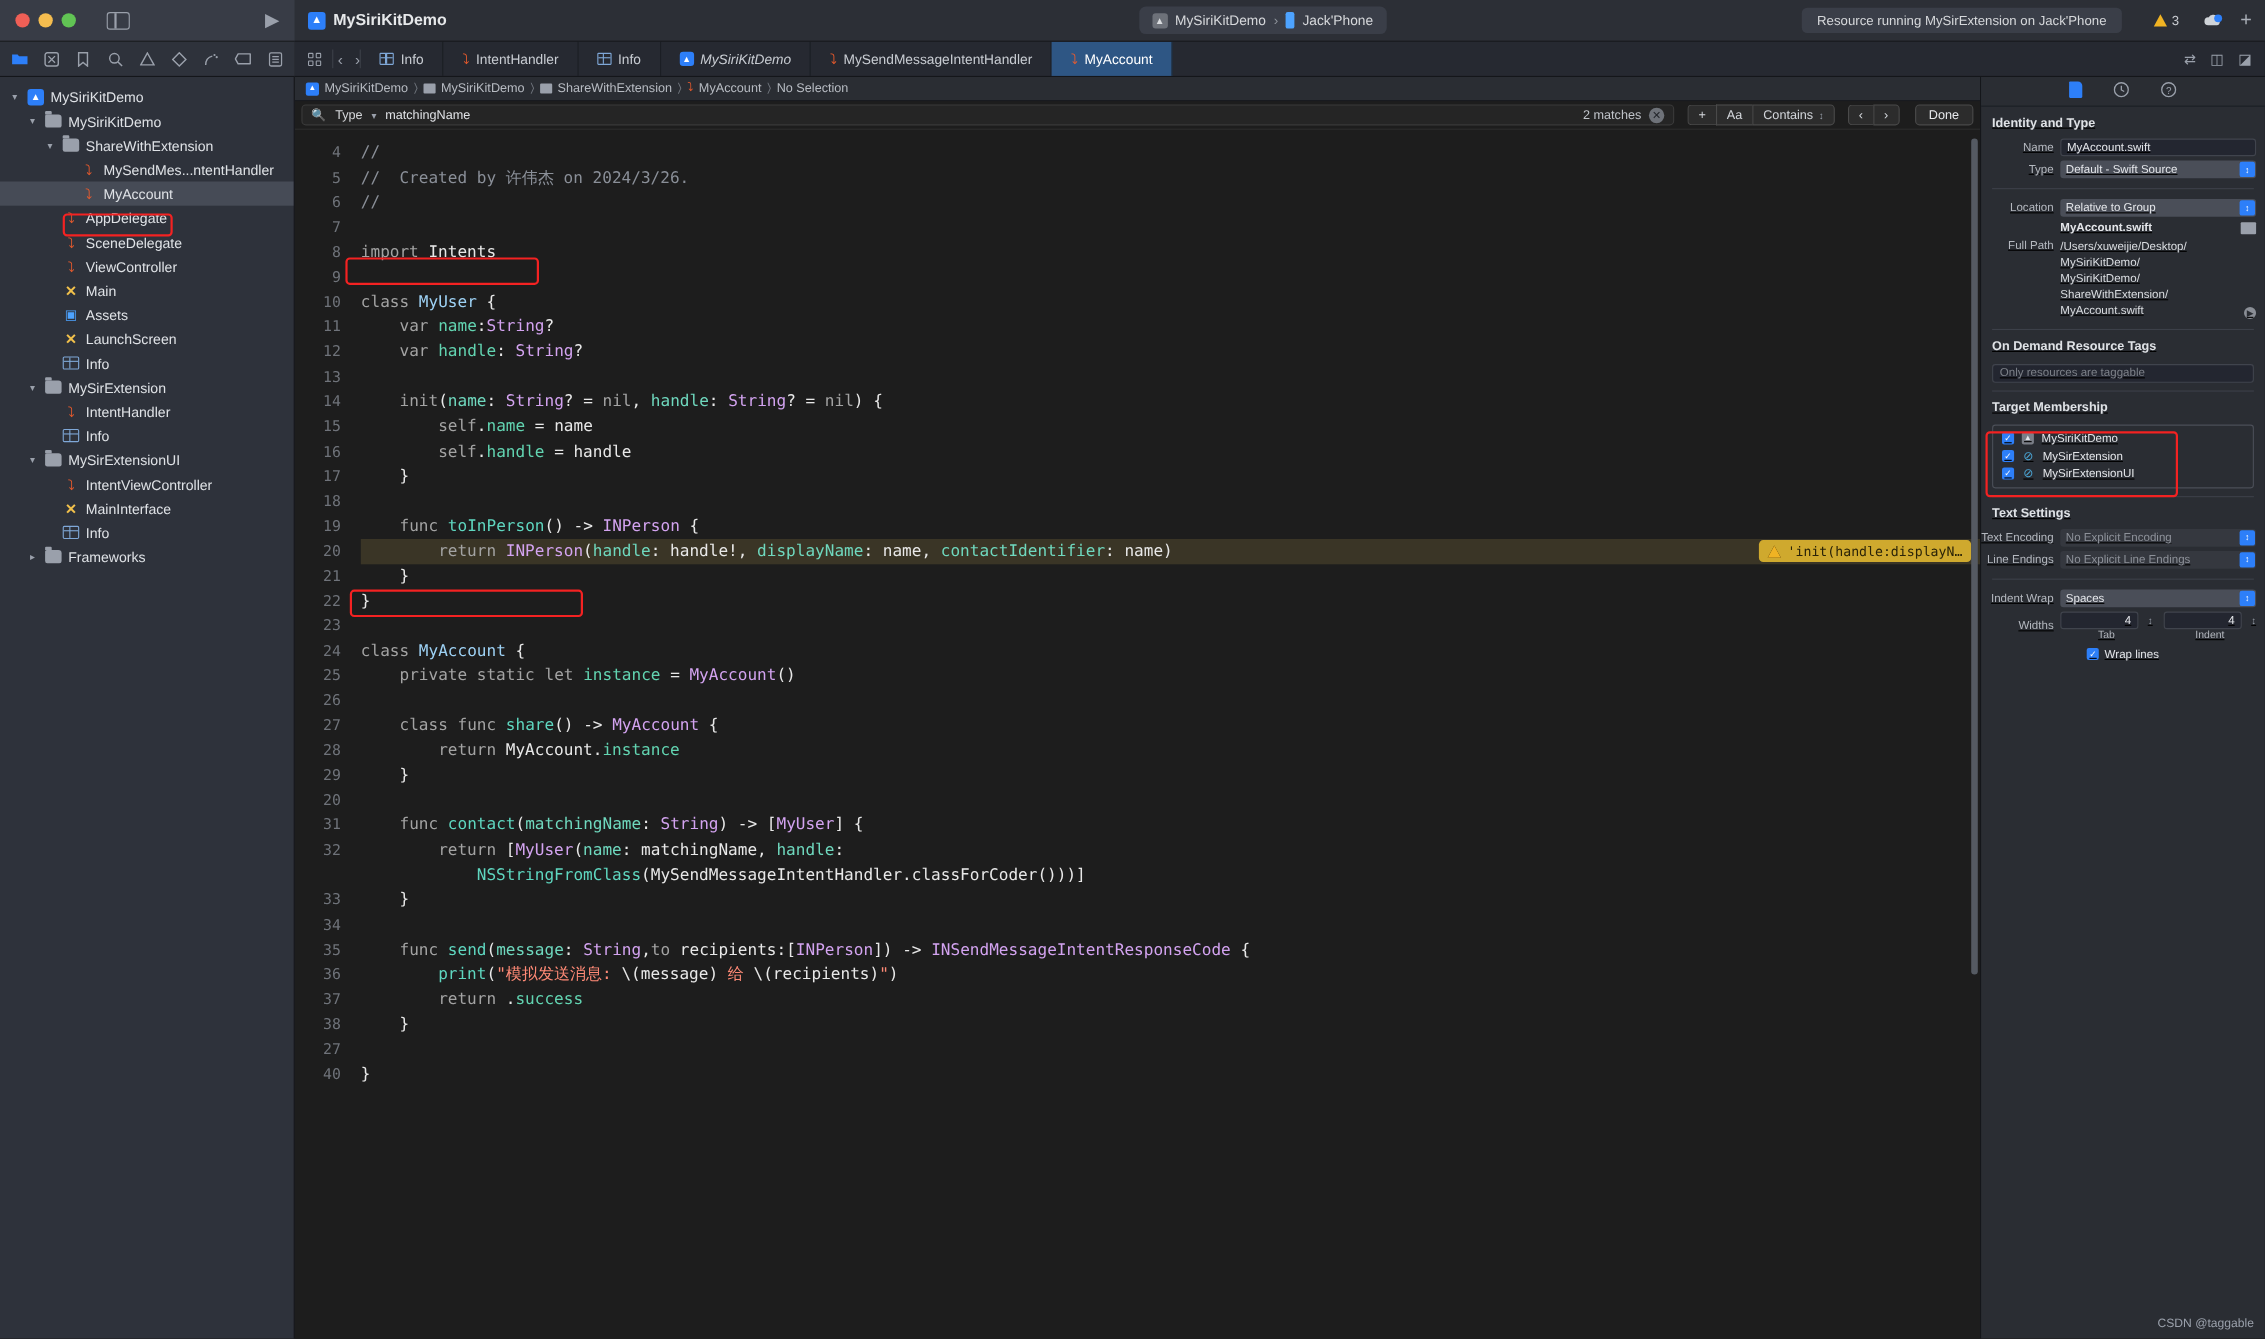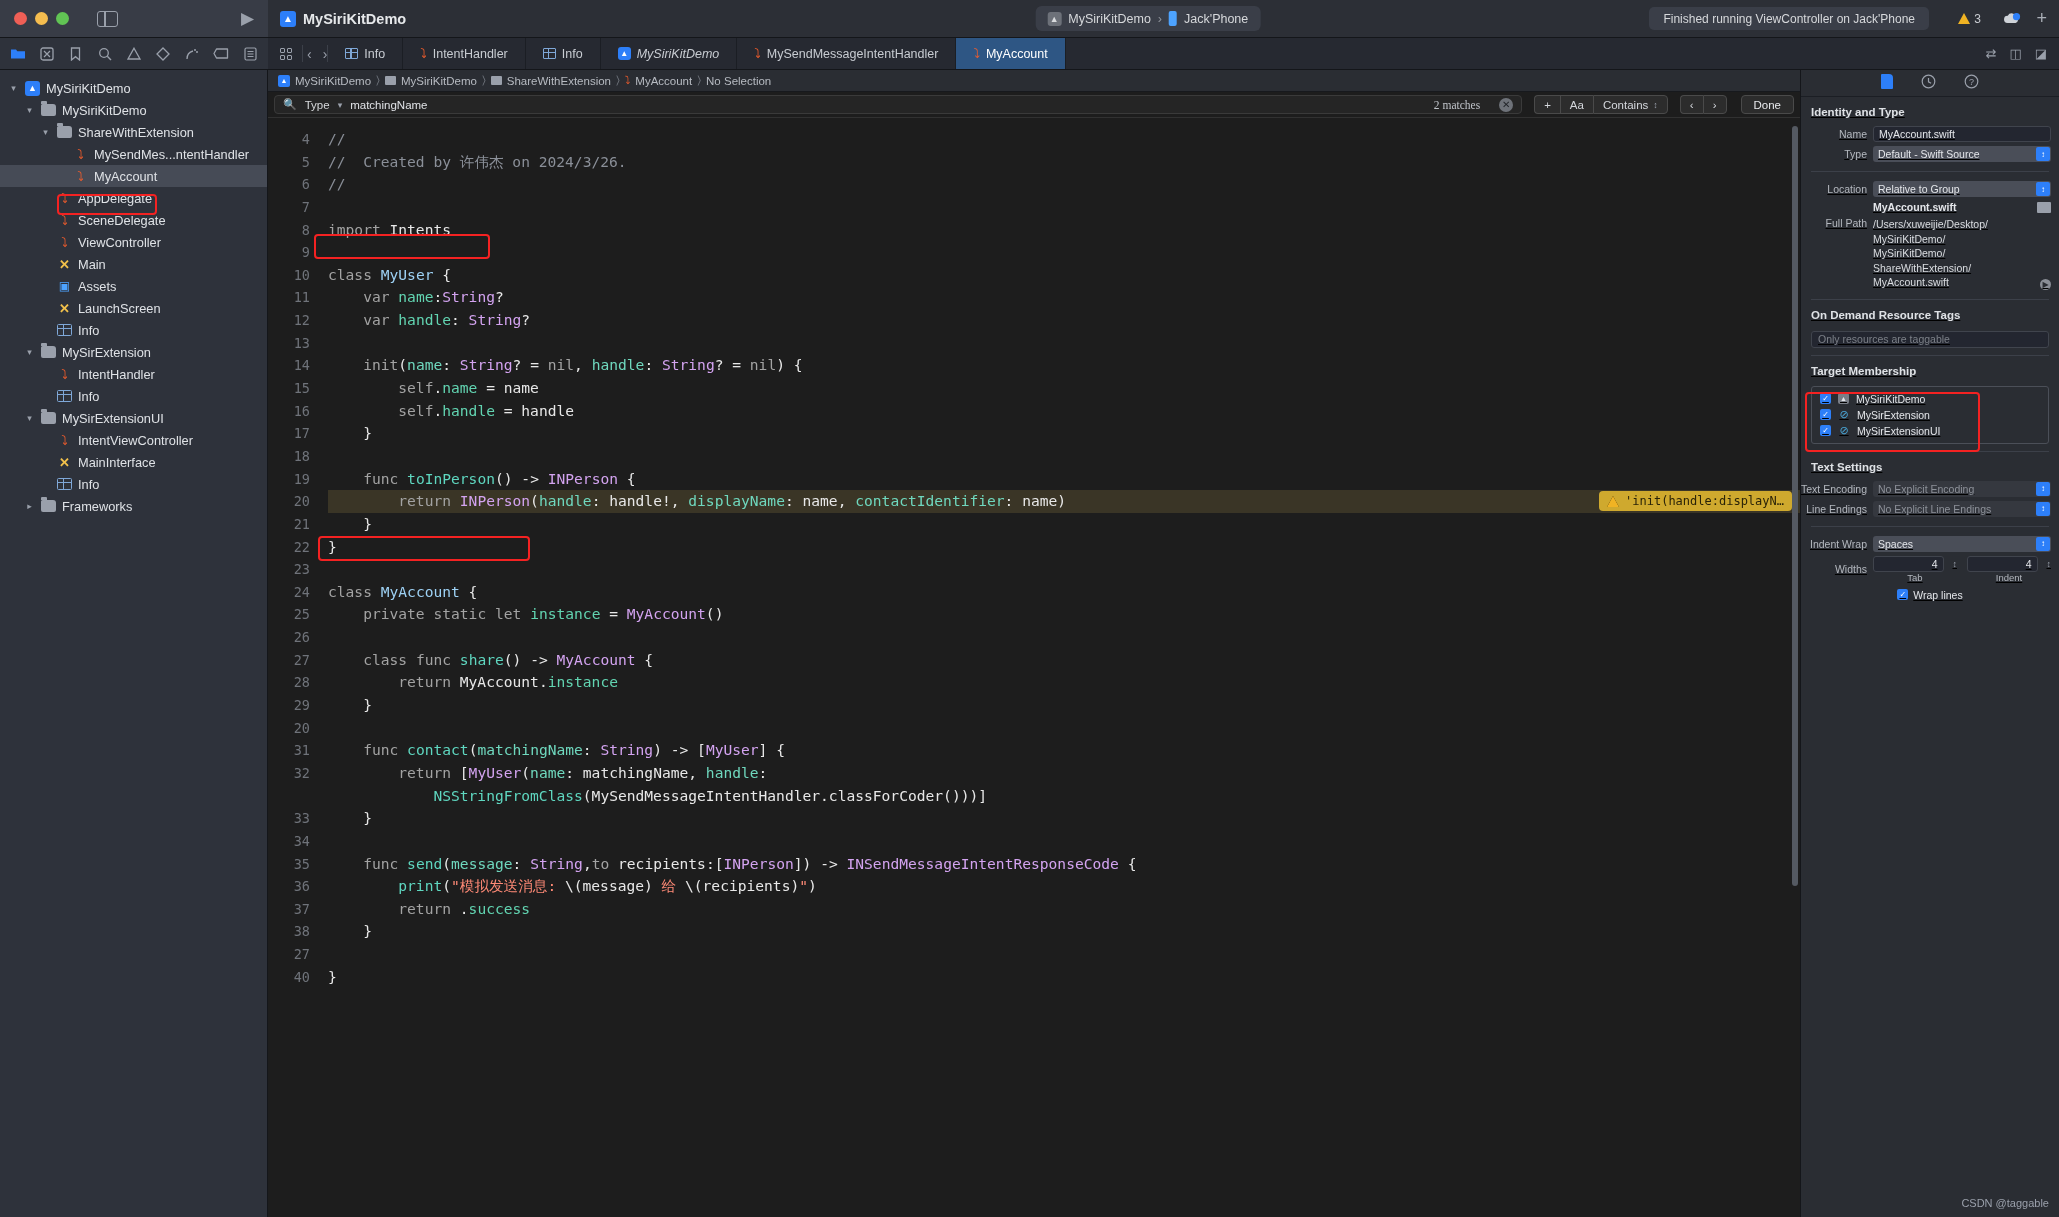--- a/index.html
+++ b/index.html
@@ -116,21 +116,21 @@
     padding: 0 6px; gap:6px; border-bottom:1px solid #313131;
   }
   .find-field {
     flex:1; height:19px; background:#252525; border:1px solid #3a3a3a; border-radius:4px;
     display:flex; align-items:center; gap:8px; padding: 0 8px; font-size:11.5px; color:#d6d8db;
   }
   .mag { font-size:11px; color:#9aa0ab; }
   .caret-dd { color:#9aa0ab; font-size:9px; }
   .find-value { color:#e0e2e6; }
   .find-right { margin-left:auto; display:flex; align-items:center; gap:0; }
-  .matches { font-size:11.5px; color:#c0c4ca; padding-right:19px;font-family:Liberation Serif, serif;}
+  .matches { font-size:11.5px; color:#c0c4ca; padding-right:7px;}
   .x-circle { width:14px;height:14px;border-radius:50%;background:#6e7279;color:#22252a;font-size:10px;display:inline-flex;align-items:center;justify-content:center;}
   .fbtn { height:19px; display:flex; align-items:center; padding:0 9px; font-size:11.5px; color:#d4d7dc; border:1px solid #4a4a4a; background:#2c2c2c;}
   .fbtn:first-of-type { border-radius:4px 0 0 4px; }
   .fgroup { display:flex; margin-left:6px; }
   .fgroup .fbtn { border-right:none; }
   .fgroup .fbtn:last-child { border-right:1px solid #4a4a4a; border-radius:0 4px 4px 0;}
   .stepper { font-size:9px; color:#9aa0ab; margin-left:5px;}
   .done-btn { height:19px; display:flex;align-items:center;padding:0 12px;font-size:11.5px;color:#e7e9ec;border:1px solid #4a4a4a;border-radius:4px;background:#2c2c2c;margin-left:8px;}
 
   .code-wrap { flex:1; display:flex; min-height:0; position:relative; overflow:hidden; background:#1d1d1d; }
@@ -212,21 +212,21 @@
         <span>MySiriKitDemo</span>
       </div>
       <div class="scheme-pill">
         <span class="scheme-icon">▲</span>
         <span>MySiriKitDemo</span>
         <span class="chev">›</span>
         <span class="dev-icon"></span>
         <span>Jack'Phone</span>
       </div>
       <div class="status-pill">
-        <span>Finished running ViewController on Jack'Phone</span>
+        <span>Resource running MySirExtension on Jack'Phone</span>
       </div>
       <div class="warn-cluster">
         <span class="tri"></span>
         <span>3</span>
       </div>
       <svg class="cloud-ic" viewBox="0 0 20 14">
         <path d="M5,12 a4,4 0 0,1 0.3,-8 a5,5 0 0,1 9.4,1.6 a3.4,3.4 0 0,1 -0.7,6.4 z" fill="#cfd3d8"></path>
         <circle cx="15" cy="5" r="4" fill="#2d7ff9"></circle>
       </svg>
       <div class="plus-tb">+</div>

